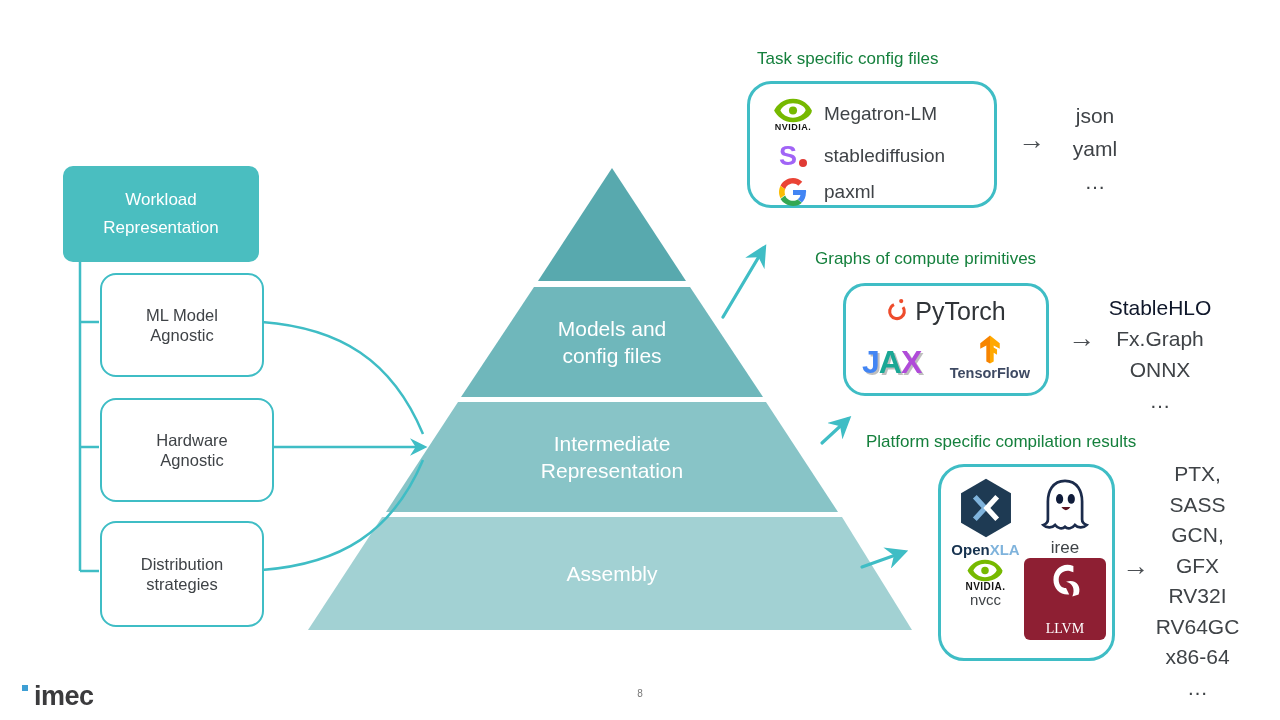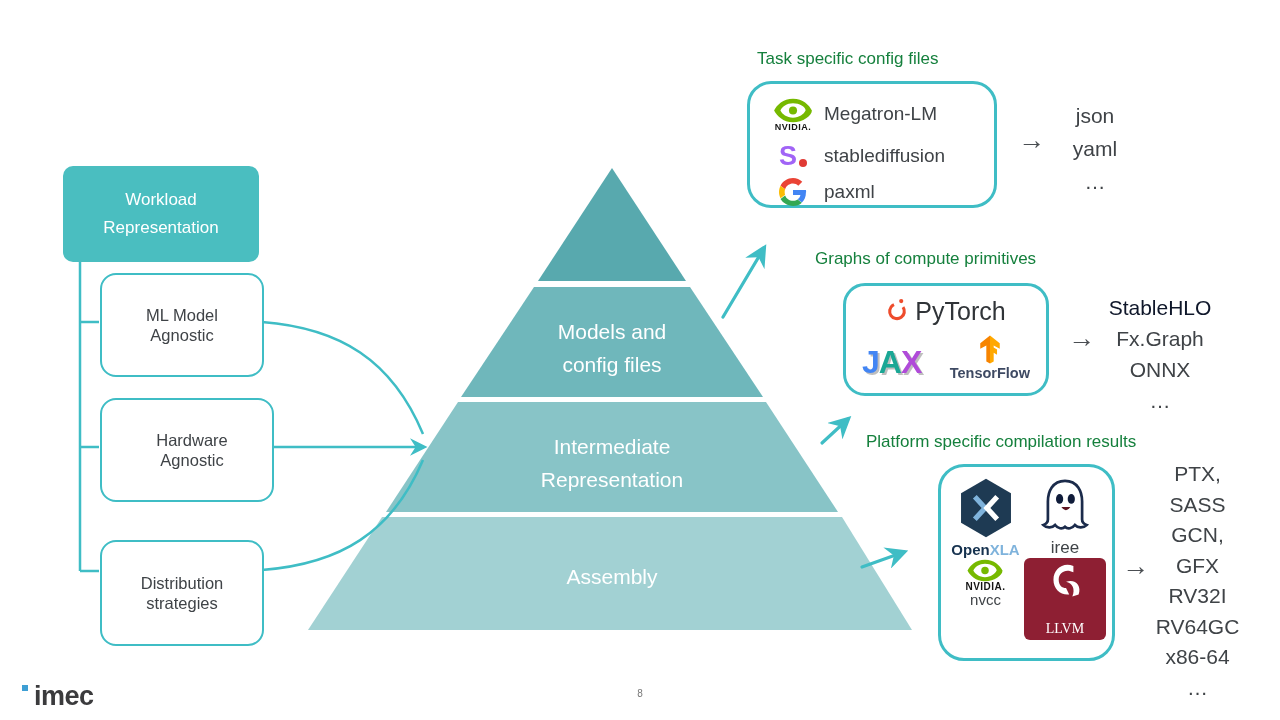--- a/index.html
+++ b/index.html
@@ -12,21 +12,21 @@
 
   
   .wl-box{left:63px;top:150px;width:196px;height:96px;background:#4ABEC0;border-radius:10px;
           color:#fff;display:flex;align-items:center;justify-content:center;text-align:center;
           font-size:17px;line-height:28px;white-space:pre-line;z-index:2;margin-top:16px;}
   .agn-box{left:100px;width:160px;height:100px;background:#fff;border:2.5px solid #3FBDC5;
            border-radius:16px;display:flex;align-items:center;justify-content:center;text-align:center;
            font-size:16.5px;line-height:20px;white-space:pre-line;z-index:2;}
 
   
-  .pyr-label{left:462px;width:300px;color:#fff;text-align:center;font-size:21px;line-height:33px;
+  .pyr-label{left:462px;width:300px;color:#fff;text-align:center;font-size:21px;line-height:27px;
              white-space:pre-line;z-index:2;}
 
   
   .heading{font-size:17px;color:#15803d;z-index:2;white-space:nowrap;}
   .card{background:#fff;border:3px solid #3FBDC5;z-index:2;box-sizing:border-box;}
   .arrow-glyph{font-size:27px;color:#4A4E52;z-index:2;}
   .outputs{text-align:center;font-size:21px;color:#3F4347;z-index:2;}
   .outputs span{display:block;}
 
   
@@ -102,21 +102,21 @@
       <path d="M862 567 L904 552" marker-end="url(#arrowhead)"></path>
     </g>
   </svg>
 
   <div class="abs wl-box">Workload
 Representation</div>
   <div class="abs agn-box" style="top:273px;">ML Model
 Agnostic</div>
   <div class="abs agn-box" style="top:398px;padding-left:10px;">Hardware
 Agnostic</div>
-  <div class="abs agn-box" style="top:540px;height:102px;">Distribution
+  <div class="abs agn-box" style="top:521px;height:102px;">Distribution
 strategies</div>
 
   <div class="abs pyr-label" style="top:315px;">Models and
 config files</div>
   <div class="abs pyr-label" style="top:430px;">Intermediate
 Representation</div>
   <div class="abs pyr-label" style="top:560px;">Assembly</div>
 
   <div class="abs heading" style="left:757px;top:49px;">Task specific config files</div>
   <div class="abs card" style="left:747px;top:81px;width:250px;height:127px;border-radius:24px;">

